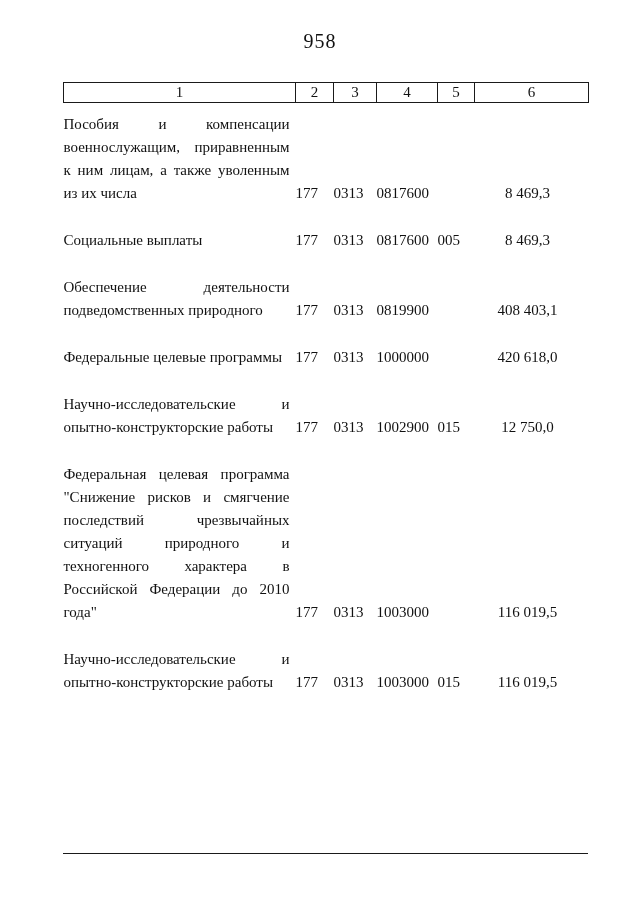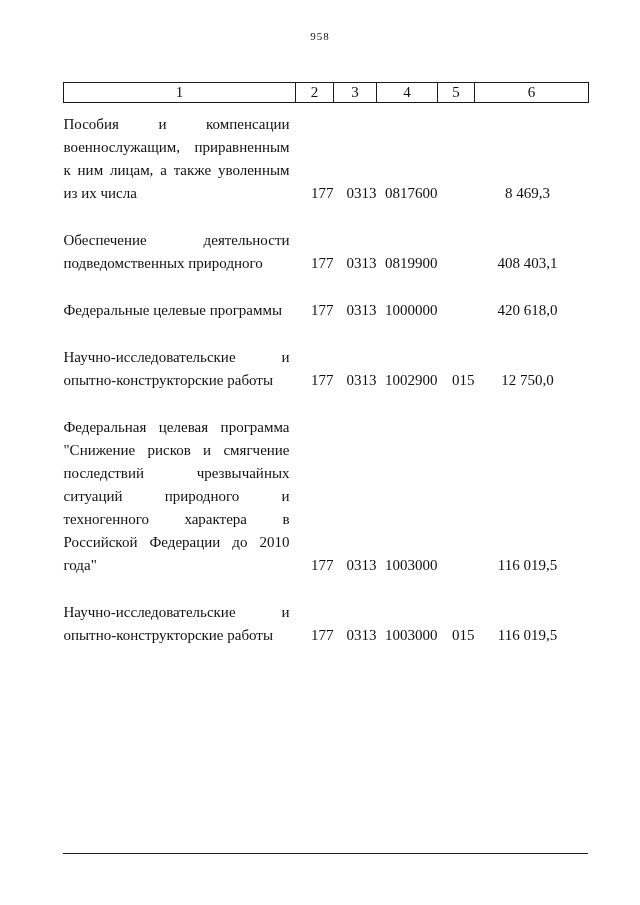--- a/index.html
+++ b/index.html
@@ -16,21 +16,21 @@
     font-family: "Liberation Serif", "DejaVu Serif", serif;
     color: #111111;
     overflow: hidden;
   }
   .page-number {
     position: absolute;
     top: 30px;
     left: 0;
     width: 100%;
     text-align: center;
-    font-size: 11px;
+    font-size: 20px;
     letter-spacing: 1px;
   }
   table.budget-table {
     position: absolute;
     left: 63px;
     top: 82px;
     width: 525px;
     border-collapse: collapse;
     table-layout: fixed;
     font-size: 15px;
@@ -54,21 +54,21 @@
     padding: 24px 0 0 0;
     line-height: 23px;
   }
   tbody tr:first-child td { padding-top: 10px; }
   tbody tr:nth-child(8) td { padding-top: 40px; }
   td.name {
     text-align: justify;
     padding-right: 6px;
   }
   td.code {
-    text-align: right;
+    text-align: left;
   }
   td.amount {
     text-align: center;
     padding-right: 8px;
     white-space: nowrap;
   }
   .bottom-rule {
     position: absolute;
     left: 63px;
     top: 853px;
@@ -105,20 +105,28 @@
     <tbody id="table-body">
   <tr class="data-row">
     <td class="name">Пособия и компенсации военнослужащим, приравненным к ним лицам, а также уволенным из их числа</td>
     <td class="code">177</td>
     <td class="code">0313</td>
     <td class="code">0817600</td>
     <td class="code"></td>
     <td class="amount">8 469,3</td>
   </tr>
 
+  <tr class="data-row">
+    <td class="name">Социальные выплаты</td>
+    <td class="code">177</td>
+    <td class="code">0313</td>
+    <td class="code">0817600</td>
+    <td class="code">005</td>
+    <td class="amount">8 469,3</td>
+  </tr>
 
   <tr class="data-row">
     <td class="name">Обеспечение деятельности подведомственных природного</td>
     <td class="code">177</td>
     <td class="code">0313</td>
     <td class="code">0819900</td>
     <td class="code"></td>
     <td class="amount">408 403,1</td>
   </tr>
 

